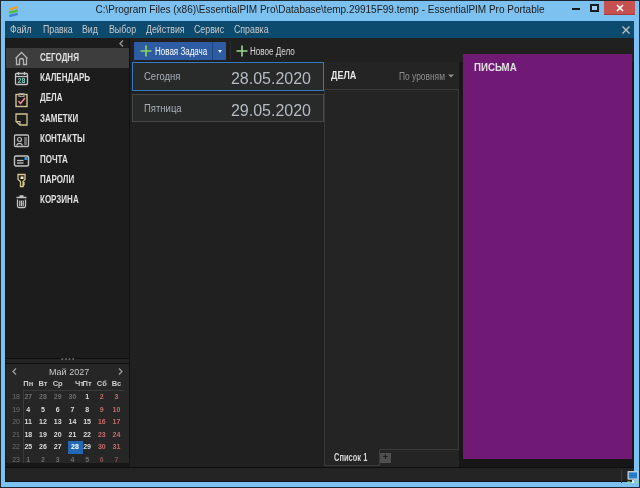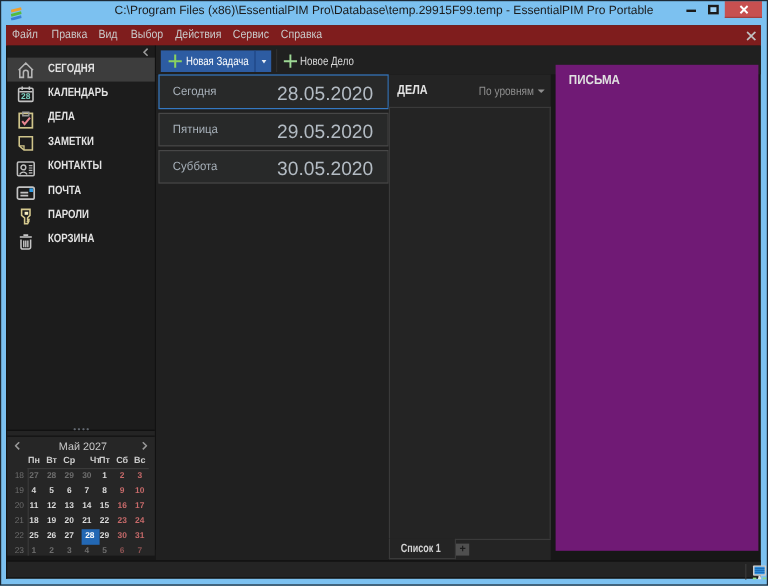--- a/index.html
+++ b/index.html
@@ -8,21 +8,21 @@
 .sx{transform-origin:0 50%;display:inline-block;white-space:nowrap}
 .frame{position:absolute;left:0;top:0;width:640px;height:488px;border:1px solid #1d2a36;pointer-events:none;z-index:99}
 
 #titletext{left:0;top:4px;width:640px;text-align:center;color:#1b1b1b;font-size:10px}
 #btnmin{left:572px;top:8px;width:8px;height:2px;background:#1b1b1b}
 #btnmax{left:590px;top:4px;width:9px;height:8px;border:2px solid #1b1b1b;background:#9ed2f6}
 #btnclose{left:604px;top:1px;width:31px;height:13.5px;background:#c75050;border-bottom:1px solid #a23e3e}
 
 #app{left:5px;top:21px;width:629px;height:461px;background:#171717;border-left:1px solid #151515}
 
-#menubar{left:5px;top:21px;width:629px;height:17px;background:#7f1d1d;color:#c9c9c9;font-size:10px}
+#menubar{left:5px;top:21px;width:629px;height:17px;background:#0c4a6e;color:#c9c9c9;font-size:10px}
 #menubar span{position:absolute;top:3px;transform:scaleX(0.88);transform-origin:0 50%;display:inline-block;white-space:nowrap}
 
 #toolbar{left:129px;top:38px;width:505px;height:24px;background:#202020}
 #btn-task{left:134px;top:42px;width:92px;height:18px;background:#2d5ca2;color:#fff;font-size:10px}
 #btn-task .lbl{position:absolute;left:21px;top:3.5px;transform:scaleX(0.8)}
 #btn-task .div{position:absolute;left:78px;top:0px;width:1px;height:18px;background:#1f4584}
 #btn-task .arr{position:absolute;left:84px;top:7.5px;width:0;height:0;border-left:2.5px solid transparent;border-right:2.5px solid transparent;border-top:3px solid #e8eef6}
 #newdeal{left:236px;top:42px;height:18px;color:#d8d8d8;font-size:10px}
 #newdeal .lbl{position:absolute;left:14px;top:3.5px;transform:scaleX(0.81)}
 .gplus{position:absolute}
@@ -263,24 +263,20 @@
   </div>
 <div class="abs" id="cards">
   <div class="card sel" style="top:0">
       <span class="d1">Сегодня</span>
       <span class="d2">28.05.2020</span>
     </div>
   <div class="card" style="top:32px">
       <span class="d1">Пятница</span>
       <span class="d2">29.05.2020</span>
     </div>
-  <div class="card" style="top:63px">
-      <span class="d1">Суббота</span>
-      <span class="d2">30.05.2020</span>
-    </div>
 </div>
 <div class="abs" id="dela">
   <div class="hdr">ДЕЛА</div>
   <div class="lvl"><span class="sx" style="transform:scaleX(0.84)">По уровням</span></div>
   <svg class="abs" style="left:124px;top:12px" width="6" height="4" viewBox="0 0 6 4">
       <path d="M0 0.5 L3 3.5 L6 0.5" fill="#8f8f8f"></path>
     </svg>
   <div id="delabox"></div>
     <div id="delaline"></div>
   <div id="delatab">

